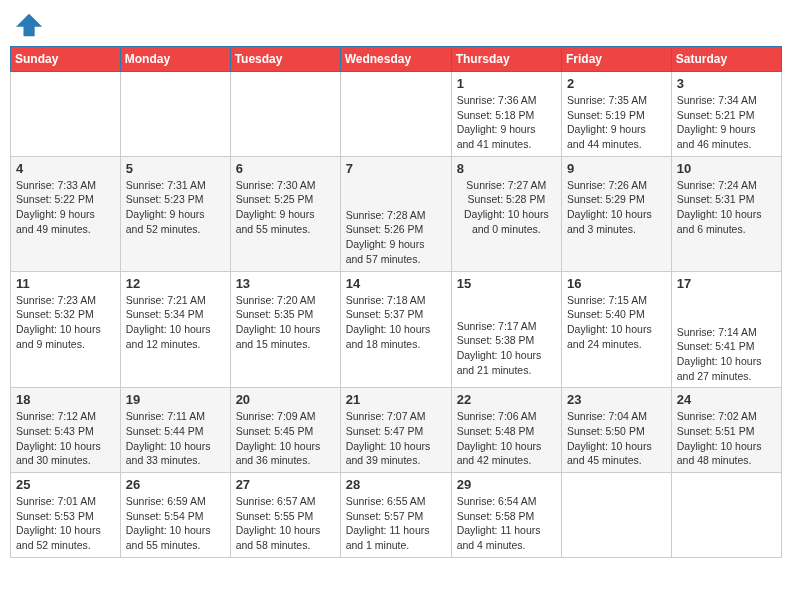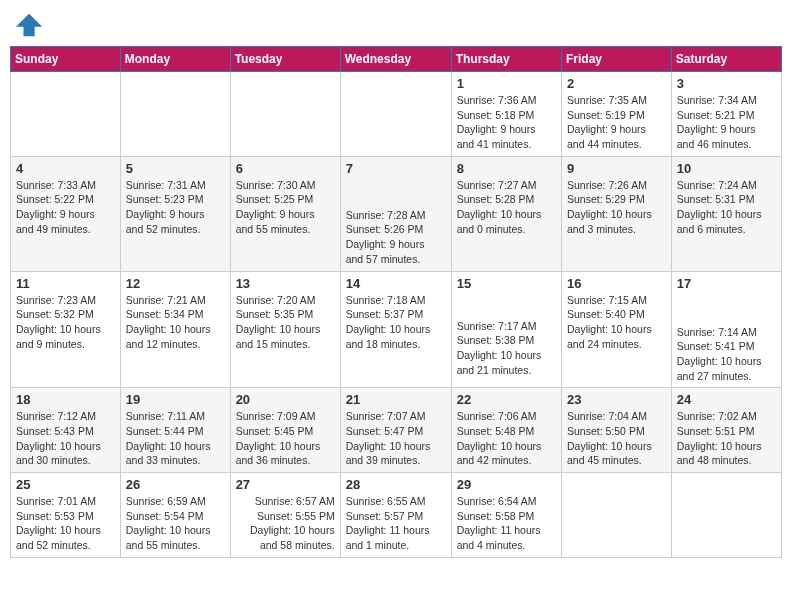--- a/index.html
+++ b/index.html
@@ -44,21 +44,21 @@
       font-size: 14px;
       color: #555;
       margin-top: 2px;
     }
     .calendar {
       width: 100%;
       border-collapse: collapse;
       font-size: 11px;
     }
     .calendar th {
-      background: #be185d;
+      background: #ef4444;
       color: #fff;
       padding: 5px 4px;
       text-align: left;
       font-size: 12px;
       font-weight: bold;
       border: 1px solid #2a7ab5;
     }
     .calendar td {
       border: 1px solid #ccc;
       vertical-align: top;
@@ -169,21 +169,21 @@
         </td>
         <td>
           <div class="day-num">7</div>
           <div class="day-info" style="white-space: pre-line; margin-top: 32px;">Sunrise: 7:28 AM
 Sunset: 5:26 PM
 Daylight: 9 hours
 and 57 minutes.</div>
         </td>
         <td>
           <div class="day-num">8</div>
-          <div class="day-info" style="white-space: pre-line;">Sunrise: 7:27 AM
+          <div class="day-info" style="white-space: pre-line; text-align: center;">Sunrise: 7:27 AM
 Sunset: 5:28 PM
 Daylight: 10 hours
 and 0 minutes.</div>
         </td>
         <td>
           <div class="day-num">9</div>
           <div class="day-info" style="white-space: pre-line;">Sunrise: 7:26 AM
 Sunset: 5:29 PM
 Daylight: 10 hours
 and 3 minutes.</div>
@@ -308,21 +308,21 @@
         </td>
         <td>
           <div class="day-num">26</div>
           <div class="day-info" style="white-space: pre-line;">Sunrise: 6:59 AM
 Sunset: 5:54 PM
 Daylight: 10 hours
 and 55 minutes.</div>
         </td>
         <td>
           <div class="day-num">27</div>
-          <div class="day-info" style="white-space: pre-line; text-align: right;">Sunrise: 6:57 AM
+          <div class="day-info" style="white-space: pre-line;">Sunrise: 6:57 AM
 Sunset: 5:55 PM
 Daylight: 10 hours
 and 58 minutes.</div>
         </td>
         <td>
           <div class="day-num">28</div>
           <div class="day-info" style="white-space: pre-line;">Sunrise: 6:55 AM
 Sunset: 5:57 PM
 Daylight: 11 hours
 and 1 minute.</div>

